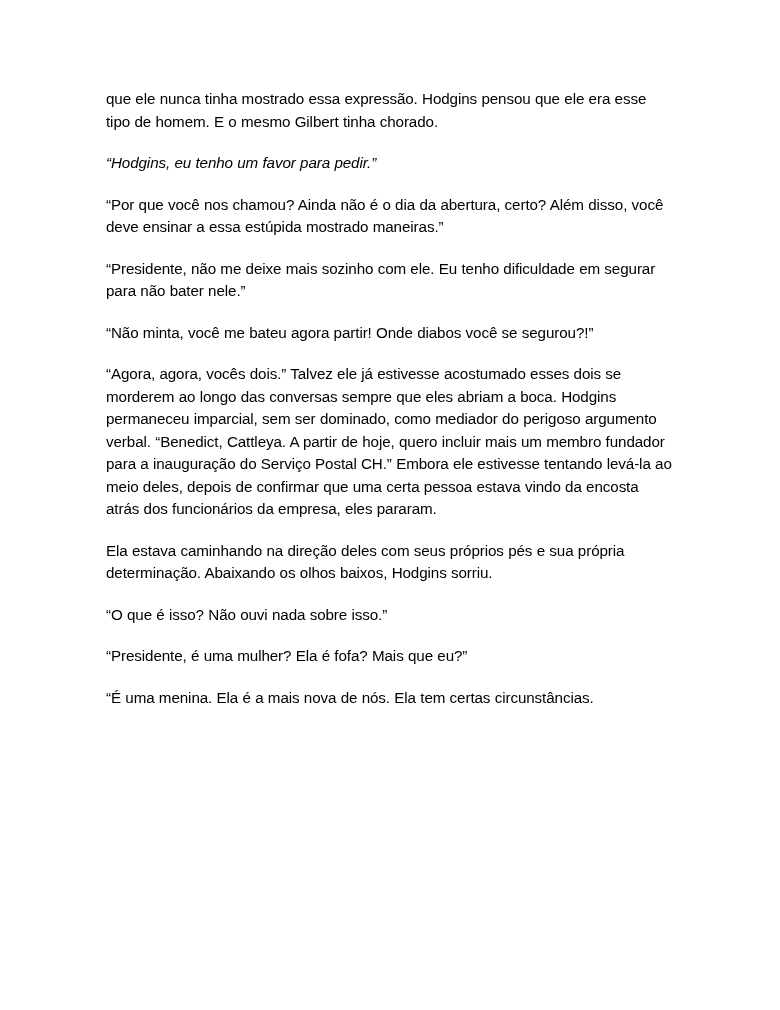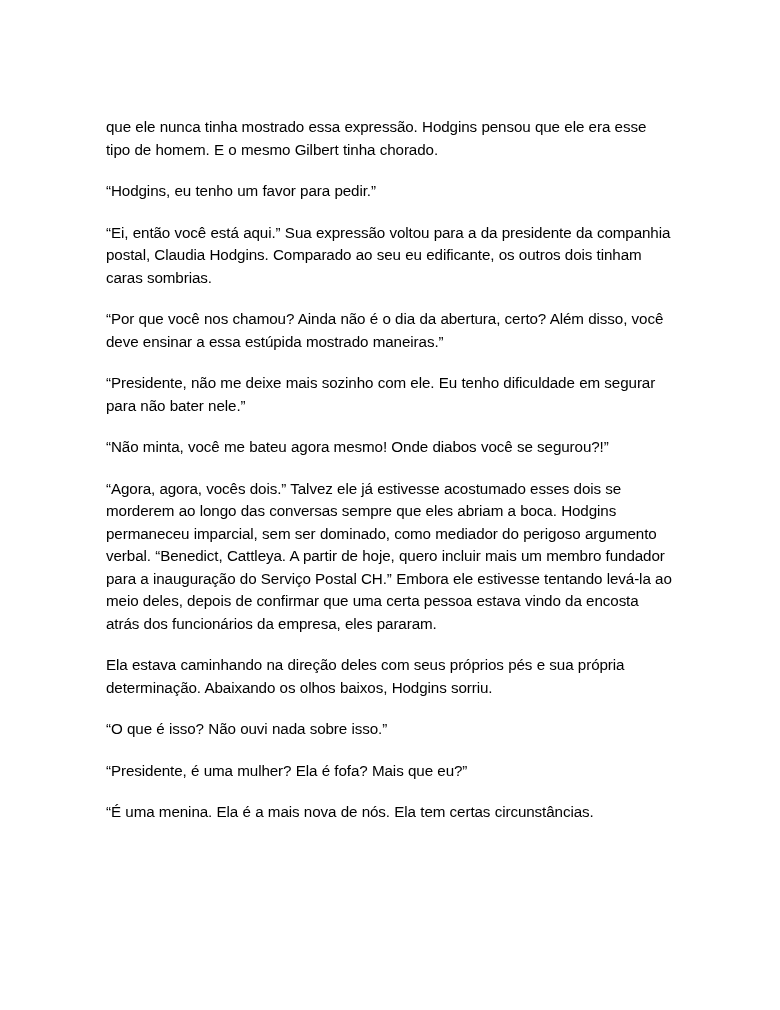--- a/index.html
+++ b/index.html
@@ -16,46 +16,45 @@
   .page {
     position: relative;
     width: 780px;
     height: 1010px;
     background: #ffffff;
     box-sizing: border-box;
     padding: 88px 106px 0 106px;
   }
   .doc-body {
     width: 568px;
-    margin-top: 28px;
   }
   p.para {
     margin: 0 0 19px 0;
     font-size: 15.2px;
     line-height: 1.48;
     letter-spacing: -0.1px;
     text-align: left;
     word-spacing: 0.2px;
   }
   p.para.italic {
+    font-style: italic;
   }
   p.para:last-child {
     margin-bottom: 0;
   }
 </style>
 </head>
 <body>
 
 <div class="page">
   <div class="doc-body">
     <p class="para">que ele nunca tinha mostrado essa expressão. Hodgins pensou que ele era esse tipo de homem. E o mesmo Gilbert tinha chorado.</p>
     <p class="para italic">“Hodgins, eu tenho um favor para pedir.”</p>
-    <p class="para">“Ei, então você está aqui.” Sua expressão voltou para a da presidente da companhia postal, Claudia Hodgins. Comparado ao seu eu edificante, os outros dois tinham caras sombrias.</p>
     <p class="para">“Por que você nos chamou? Ainda não é o dia da abertura, certo? Além disso, você deve ensinar a essa estúpida mostrado maneiras.”</p>
     <p class="para">“Presidente, não me deixe mais sozinho com ele. Eu tenho dificuldade em segurar para não bater nele.”</p>
-    <p class="para">“Não minta, você me bateu agora mesmo! Onde diabos você se segurou?!”</p>
+    <p class="para">“Não minta, você me bateu agora partir! Onde diabos você se segurou?!”</p>
     <p class="para">“Agora, agora, vocês dois.” Talvez ele já estivesse acostumado esses dois se morderem ao longo das conversas sempre que eles abriam a boca. Hodgins permaneceu imparcial, sem ser dominado, como mediador do perigoso argumento verbal. “Benedict, Cattleya. A partir de hoje, quero incluir mais um membro fundador para a inauguração do Serviço Postal CH.” Embora ele estivesse tentando levá-la ao meio deles, depois de confirmar que uma certa pessoa estava vindo da encosta atrás dos funcionários da empresa, eles pararam.</p>
     <p class="para">Ela estava caminhando na direção deles com seus próprios pés e sua própria determinação. Abaixando os olhos baixos, Hodgins sorriu.</p>
     <p class="para">“O que é isso? Não ouvi nada sobre isso.”</p>
     <p class="para">“Presidente, é uma mulher? Ela é fofa? Mais que eu?”</p>
     <p class="para">“É uma menina. Ela é a mais nova de nós. Ela tem certas circunstâncias.</p>
   </div>
 </div>
 
 </body></html>

